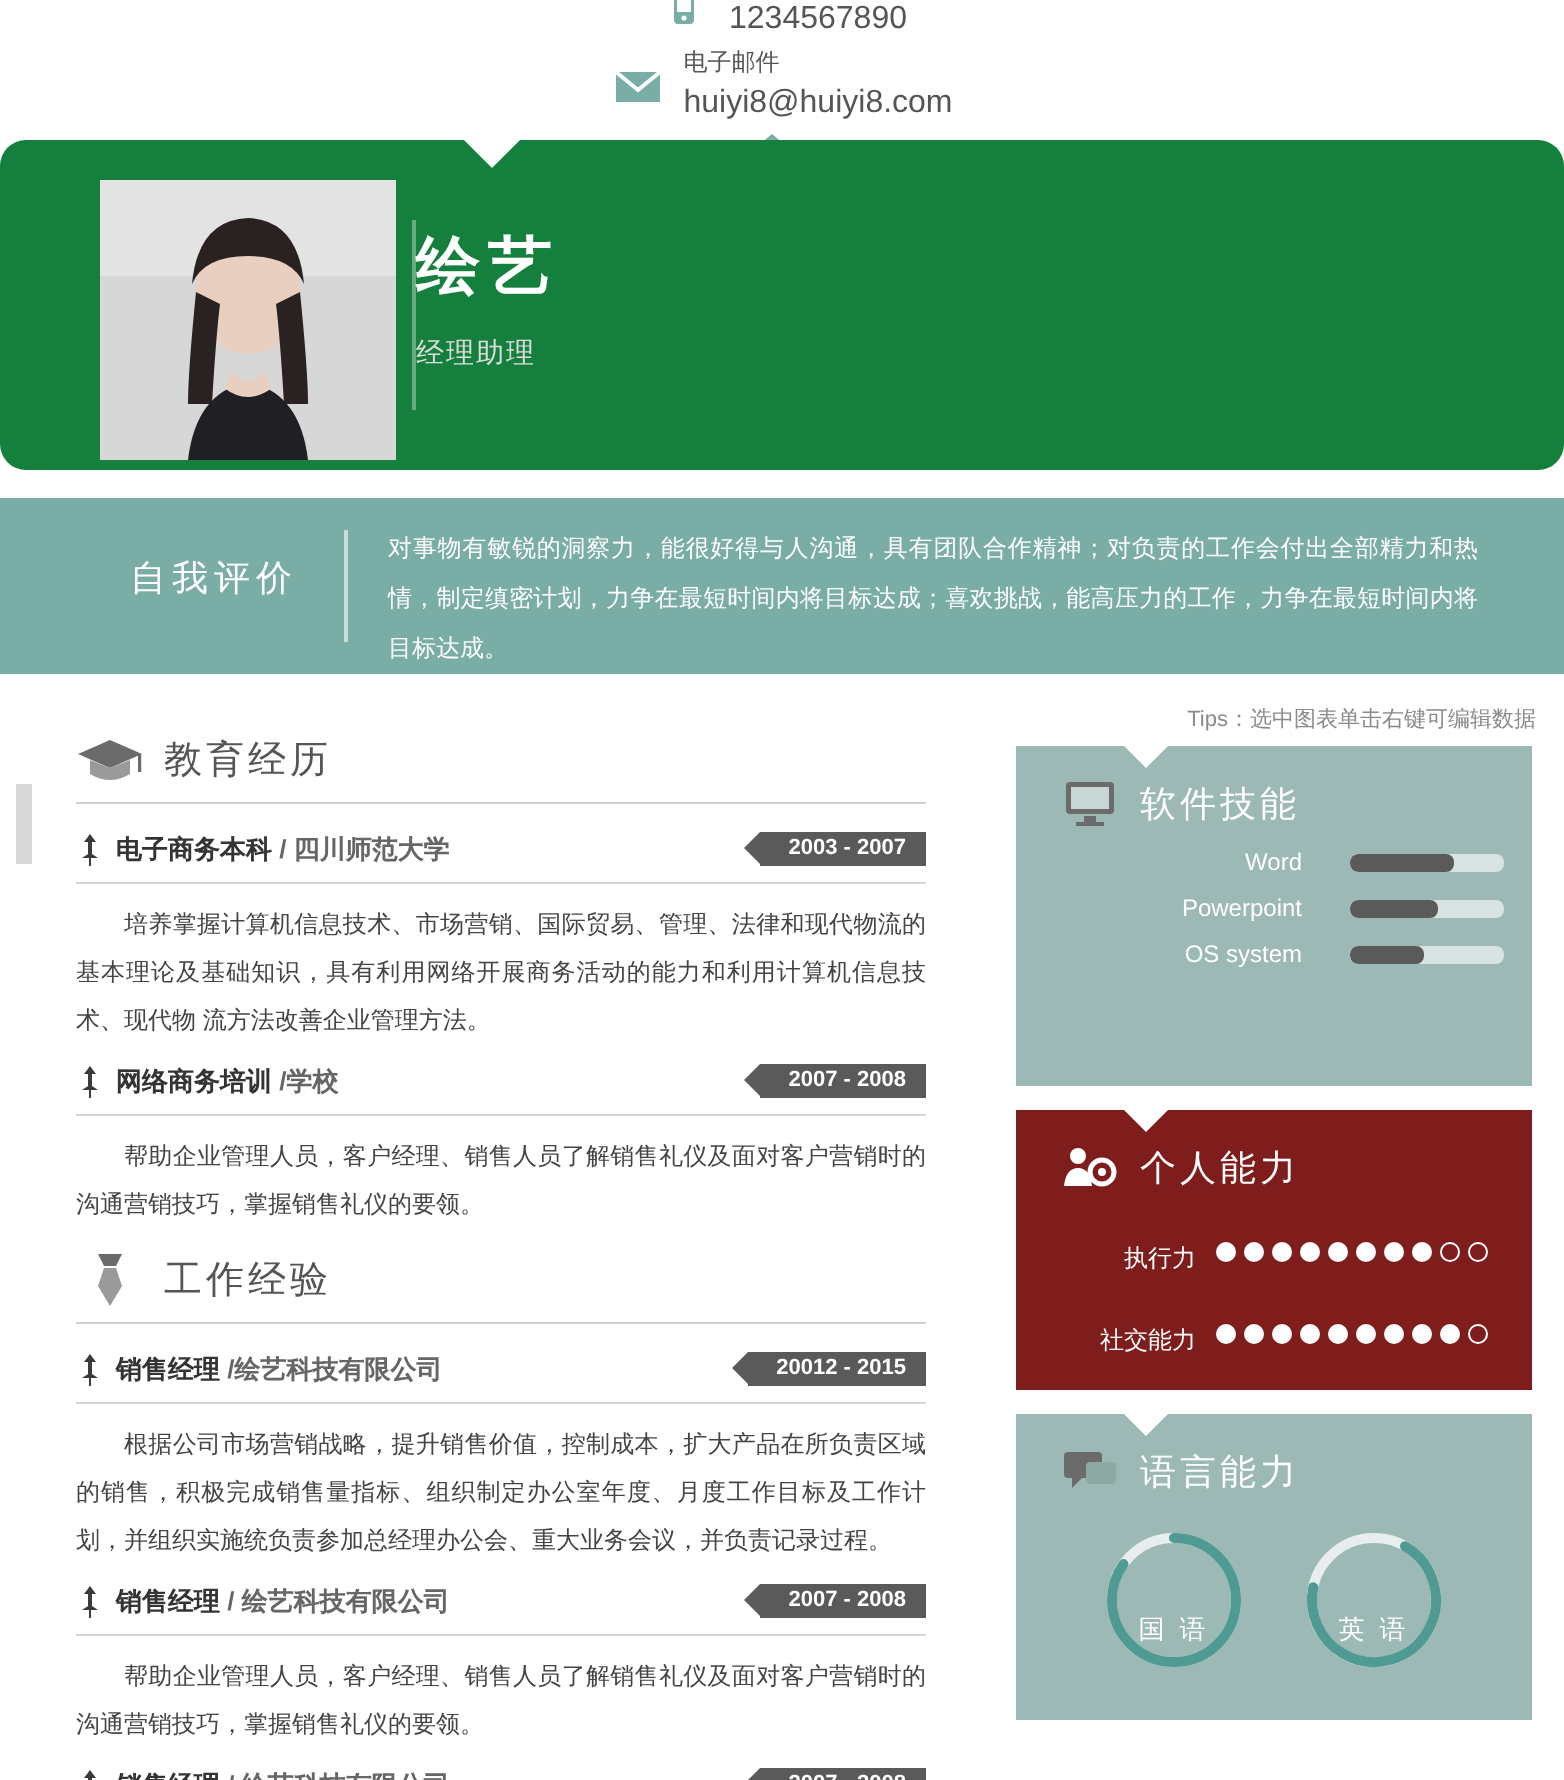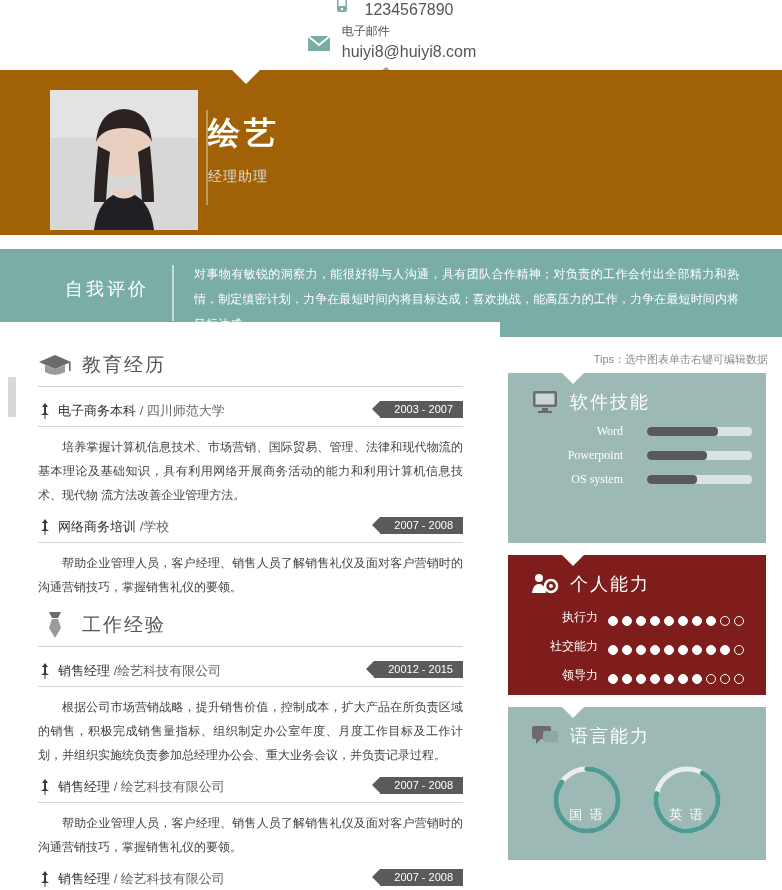--- a/index.html
+++ b/index.html
@@ -23,21 +23,22 @@
   }
   .contact-item{display:flex;align-items:center;margin:0 28px;}
   .contact-ico{width:26px;height:26px;margin-right:10px;flex:none;}
   .contact-txt{line-height:1.5;}
   .contact-label{font-size:12px;color:#555;}
   .contact-value{font-size:16px;color:#555;}
 
   
   .header{
     position:absolute;left:0;top:70px;width:782px;height:165px;
-    background:#a16207;
+    background:#15803d;
+    border-radius:13px;
   }
   .header-notch{
     position:absolute;left:232px;top:70px;width:0;height:0;
     border-left:14px solid transparent;border-right:14px solid transparent;
     border-top:14px solid #ffffff;
     z-index:5;
   }
   .photo{
     position:absolute;left:50px;top:20px;width:148px;height:140px;
     background:#cfcfcf;overflow:hidden;
@@ -66,35 +67,35 @@
   }
   .eval-sep{
     position:absolute;left:172px;top:16px;width:2px;height:56px;background:rgba(255,255,255,.6);
   }
   .eval-text{
     position:absolute;left:194px;top:13px;width:545px;
     font-size:12px;color:#ffffff;line-height:2.1;text-align:justify;
   }
 
   
-  .left-col{position:absolute;left:0;top:322px;width:500px;height:553px;background:#fff;}
+  .left-col{position:absolute;left:0;top:337px;width:500px;height:553px;background:#fff;}
   .tab-strip{
     position:absolute;left:8px;top:55px;width:8px;height:40px;background:#d8d8d8;
   }
 
   .sec-head{display:flex;align-items:center;margin-bottom:4px;}
   .sec-head .sec-ico{width:34px;height:30px;margin-right:10px;flex:none;}
   .sec-head .sec-name{font-size:19px;color:#555;letter-spacing:2px;}
   .sec-rule{height:1px;background:#cfcfcf;margin:6px 0 14px 0;}
 
   .edu-block{position:absolute;left:38px;top:28px;width:425px;}
   .work-block{position:absolute;left:38px;top:288px;width:425px;}
 
   .entry{position:relative;margin-bottom:6px;}
-  .entry-row{display:flex;align-items:center;position:relative;height:20px;}
+  .entry-row{display:flex;position:relative;height:20px;font-weight:bold;}
   .pin{width:14px;height:18px;margin-right:6px;flex:none;}
   .entry-title{font-size:13px;color:#333;}
   .entry-title .sub{color:#666;}
   .date-tag{
     position:absolute;right:0;top:0;height:17px;line-height:17px;
     background:#5a5a5a;color:#fff;font-size:11px;padding:0 10px 0 14px;
   }
   .date-tag:before{
     content:"";position:absolute;left:-8px;top:0;width:0;height:0;
     border-top:8.5px solid transparent;border-bottom:8.5px solid transparent;
@@ -103,38 +104,38 @@
   .entry-rule{height:1px;background:#d5d5d5;margin:5px 0 8px 0;}
   .entry-body{font-size:12px;color:#444;line-height:2;text-align:justify;text-indent:24px;}
 
   
   .tips{
     position:absolute;right:14px;top:352px;font-size:11px;color:#8a8a8a;
   }
   .right-col{position:absolute;left:508px;top:373px;width:258px;}
 
   .card{position:relative;width:258px;box-sizing:border-box;}
-  .card-skills{background:#9cb9b5;height:170px;font-family:Liberation Serif, serif;}
+  .card-skills{background:#9cb9b5;height:170px;}
   .card-ability{background:#7f1d1d;height:140px;margin-top:12px;}
   .card-lang{background:#9cb9b5;height:153px;margin-top:12px;}
   .notch{
     position:absolute;left:54px;top:0;width:0;height:0;
     border-left:11px solid transparent;border-right:11px solid transparent;
     border-top:11px solid #ffffff;
   }
   .card-head{display:flex;align-items:center;padding:16px 0 0 22px;}
   .card-head .c-ico{width:30px;height:26px;margin-right:10px;flex:none;}
   .card-head .c-name{font-size:18px;color:#ffffff;letter-spacing:2px;}
 
   .bar-row{display:flex;align-items:center;margin:9px 0 0 0;padding-right:14px;}
-  .bar-label{width:115px;text-align:right;font-size:12px;color:#ffffff;margin-right:24px;}
+  .bar-label{width:115px;text-align:right;font-size:12px;color:#ffffff;margin-right:24px;padding-left:28px;}
   .bar-track{flex:1;height:9px;background:#d9e3e1;border-radius:4px;overflow:hidden;position:relative;}
   .bar-fill{position:absolute;left:0;top:0;height:9px;background:#5a5a5a;border-radius:4px;}
 
-  .dot-row{display:flex;align-items:flex-end;margin:12px 0 0 0;padding-right:0;}
+  .dot-row{display:flex;align-items:flex-start;margin:24px 0 0 0;padding-right:0;}
   .dot-label{width:90px;text-align:right;font-size:12px;color:#ffffff;margin-right:10px;}
   .dots{display:flex;gap:4px;}
   .dot{width:10px;height:10px;border-radius:50%;border:1px solid #ffffff;box-sizing:border-box;}
   .dot.on{background:#ffffff;}
 
   .rings{display:flex;justify-content:center;gap:26px;margin-top:14px;}
   .ring{position:relative;width:74px;height:74px;}
   .ring svg{position:absolute;left:0;top:0;}
   .ring-label{
     position:absolute;left:0;top:15px;width:74px;height:74px;

